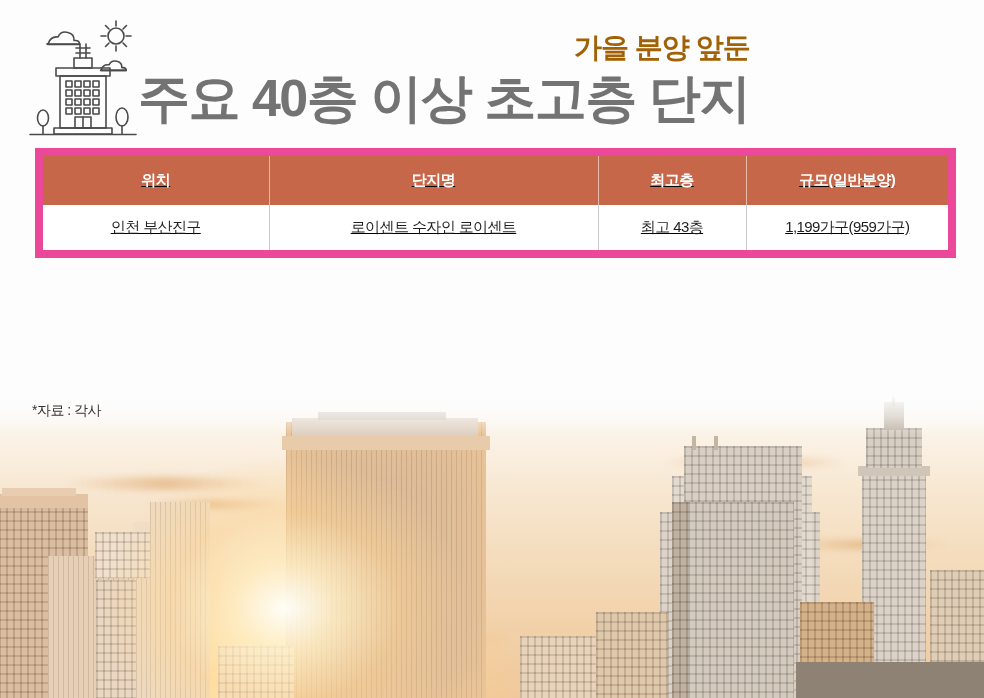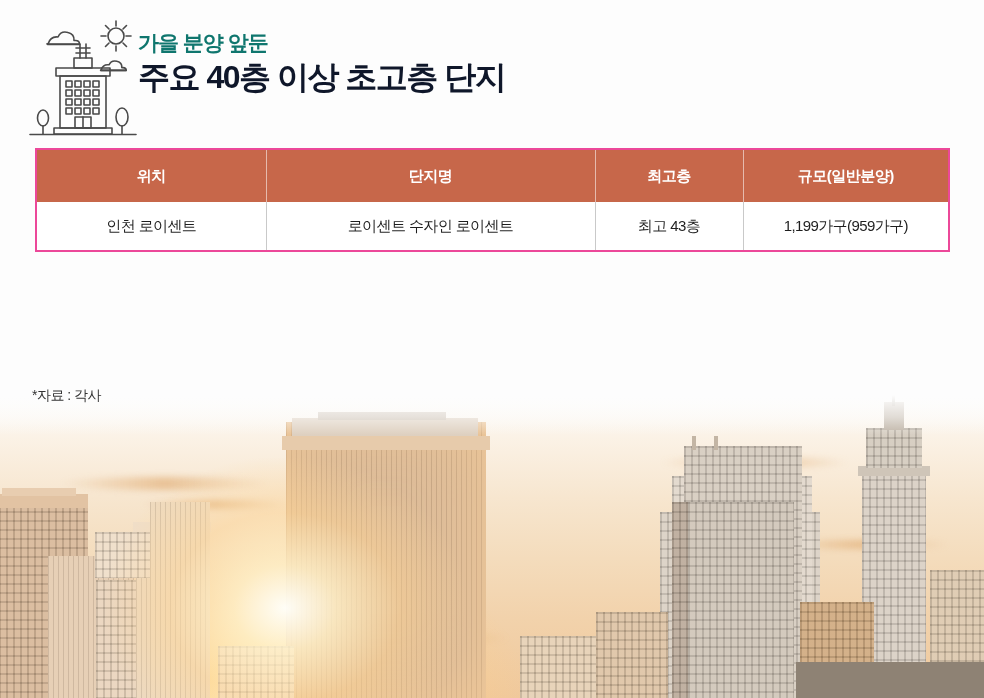--- a/index.html
+++ b/index.html
@@ -72,36 +72,37 @@
     pointer-events:none;
   }
 
   
   #header { position:absolute; left:0; top:0; width:984px; height:145px; }
 
   #logo-icon { position:absolute; left:22px; top:14px; width:122px; height:122px; }
 
   #title-block { position:absolute; left:138px; top:30px; }
   #title-line1 {
-    font-size:21px; font-weight:700; color:#0f766e;
-    letter-spacing:-1px; line-height:1.25;
+    font-size:28px; font-weight:700; color:#a16207;
+    letter-spacing:-1px; line-height:1.25;text-align:right;
   }
   #title-line2 {
-    font-size:32px; font-weight:900; color:#0f172a;
+    font-size:52px; font-weight:900; color:#737373;
     letter-spacing:-1.5px; line-height:1.2; margin-top:2px;
   }
 
   
   #table-wrap { position:absolute; left:35px; top:148px; width:913px; }
   table#data-table {
     width:913px;
     border-collapse:collapse;
-    border:2px solid #ec4899;
+    border:8px solid #ec4899;
     background:#ffffff;
     table-layout:fixed;
+    text-decoration:underline;
   }
   #data-table thead th {
     background:#c7674a;
     color:#ffffff;
     font-size:15px;
     font-weight:700;
     letter-spacing:-0.5px;
     height:53px;
     border-right:1px solid rgba(255,255,255,0.55);
     vertical-align:middle;
@@ -121,21 +122,21 @@
   #data-table tbody td:last-child { border-right:none; }
   #data-table tbody tr:last-child td { border-bottom:none; }
 
   .col-loc  { width:230px; }
   .col-name { width:329px; }
   .col-flr  { width:148px; }
   .col-size { width:206px; }
 
   
   #footnote {
-    position:absolute; left:32px; top:387px;
+    position:absolute; left:32px; top:402px;
     font-size:14px; color:#333333; letter-spacing:-0.5px;
     font-weight:500;
   }
 </style>
 </head>
 <body>
 
 <div id="infographic">
 
   <div id="photo">
@@ -304,21 +305,21 @@
       <thead>
         <tr>
           <th>위치</th>
           <th>단지명</th>
           <th>최고층</th>
           <th>규모(일반분양)</th>
         </tr>
       </thead>
       <tbody>
         <tr>
-          <td>인천 로이센트</td>
+          <td>인천 부산진구</td>
           <td>로이센트 수자인 로이센트</td>
           <td>최고 43층</td>
           <td>1,199가구(959가구)</td>
         </tr>
       </tbody>
     </table>
   </div>
 
   <div id="footnote">*자료 : 각사</div>
 

